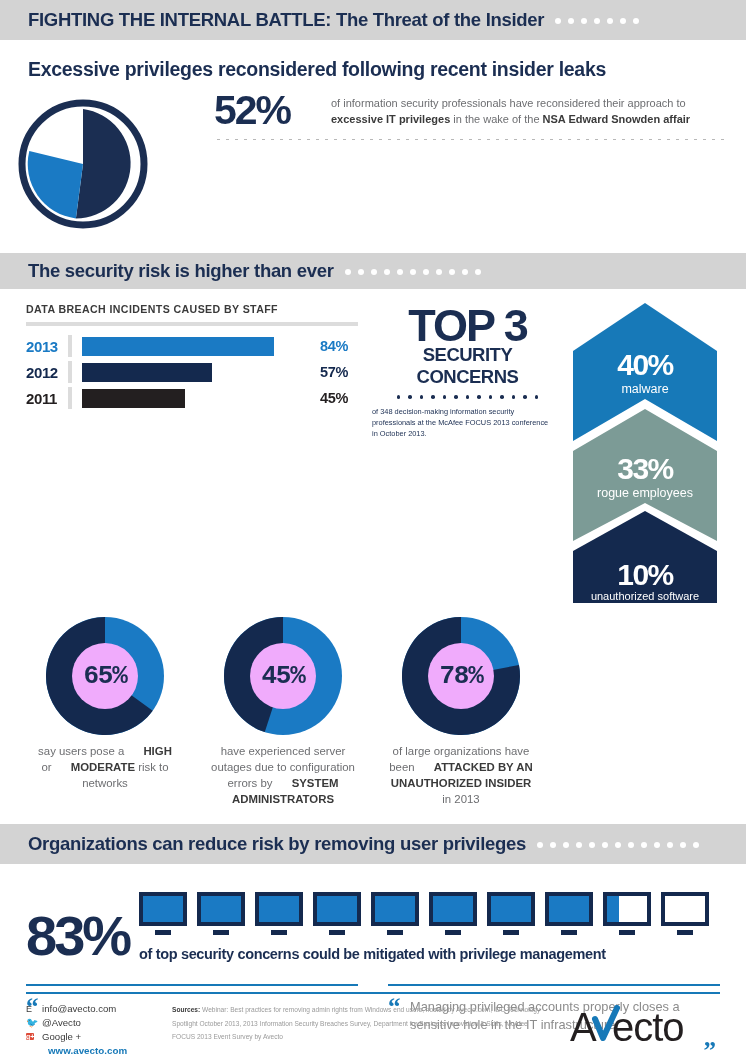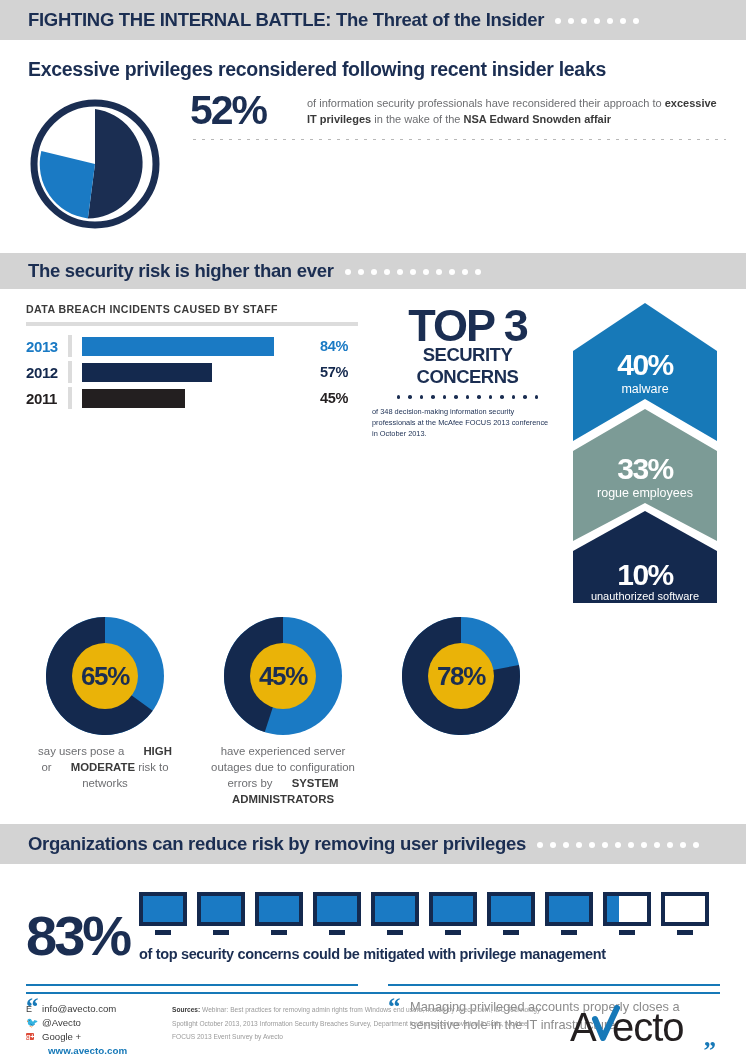--- a/index.html
+++ b/index.html
@@ -35,21 +35,21 @@
     width: 6px; height: 6px; border-radius: 50%;
     background: #ffffff; display: block;
   }
   .band.tall { height: 40px; }
 
   
   .sec1-title {
     font-size: 19.5px; font-weight: bold; color: #1b2e52;
     padding: 18px 0 0 28px; letter-spacing: -0.3px;
   }
-  .sec1-body { display: flex; padding: 10px 0 0 28px; }
+  .sec1-body { display: flex; padding: 10px 0 0 16px; gap: 36px; }
   .pie-wrap { width: 140px; flex: 0 0 140px; padding-top: 6px; }
   .stats { flex: 1; padding-left: 22px; padding-right: 20px; }
   .stat-row { display: flex; align-items: flex-start; }
   .big-pct {
     font-size: 41px; font-weight: bold; color: #1b2e52;
     line-height: 0.95; letter-spacing: -2px;
     width: 115px; flex: 0 0 115px;
   }
   .yet-only { font-size: 19px; font-weight: bold; color:#1b2e52; letter-spacing:-0.4px; }
   .stat-text {
@@ -101,22 +101,22 @@
   .donuts { display: flex; padding: 10px 0 0 16px; }
   .donut-col { width: 178px; text-align: center; }
   .donut-cap {
     font-size: 11.4px; color: #6d6e71; line-height: 1.4; margin-top: 9px;
     padding: 0 16px;
   }
   .donut-cap b { color: #3a3a3a; font-weight: bold; margin-left: 16px; }
   .donut-holder { position: relative; width: 118px; height: 118px; margin: 0 auto; }
   .donut-hole {
     position: absolute; left: 50%; top: 50%; transform: translate(-50%,-50%);
-    width: 66px; height: 66px; border-radius: 50%; background: #eab308;
-    display: flex; align-items: center; justify-content: center;
+    width: 66px; height: 66px; border-radius: 50%; background: #f0abfc;
+    display: flex; align-items: center; justify-content: center; font-family: Liberation Mono, monospace;
   }
   .donut-val { font-size: 26px; font-weight: bold; color: #1b2e52; letter-spacing: -1.3px; }
 
   
   .sec3 { padding: 22px 0 0 26px; display: flex; align-items: flex-end; }
   .pct83 { font-size: 56px; font-weight: bold; color: #1b2e52; letter-spacing: -3px; line-height: 0.92; }
   .monitors-wrap { padding-left: 10px; padding-top: 6px; }
   .monitors { display: flex; gap: 10px; }
   .monitor { width: 48px; }
   .mon-screen {
@@ -303,20 +303,21 @@
         </div></div>
       <div class="donut-cap"><span>have experienced server outages due to configuration errors by </span><b>SYSTEM ADMINISTRATORS</b></div>
     </div>
     <div class="donut-col">
       <div class="donut-holder"><svg width="118" height="118" viewBox="0 0 118 118">
       <circle cx="59" cy="59" r="59" fill="#1a7ac4"></circle>
       <path d="M59 59 L59 0 A59 59 0 1 0 116.95 47.94 Z" fill="#14294e"></path>
     </svg><div class="donut-hole">
           <div class="donut-val">78%</div>
         </div></div>
+      <div class="donut-cap"><span>of large organizations have been </span><b>ATTACKED BY AN UNAUTHORIZED INSIDER</b><span> in 2013</span></div>
     </div>
   </div>
 
 <div class="band tall" style="margin-top:16px">
   <div class="band-title">Organizations can reduce risk by removing user privileges</div>
   <div class="band-dots">
       <i></i>
       <i></i>
       <i></i>
       <i></i>

